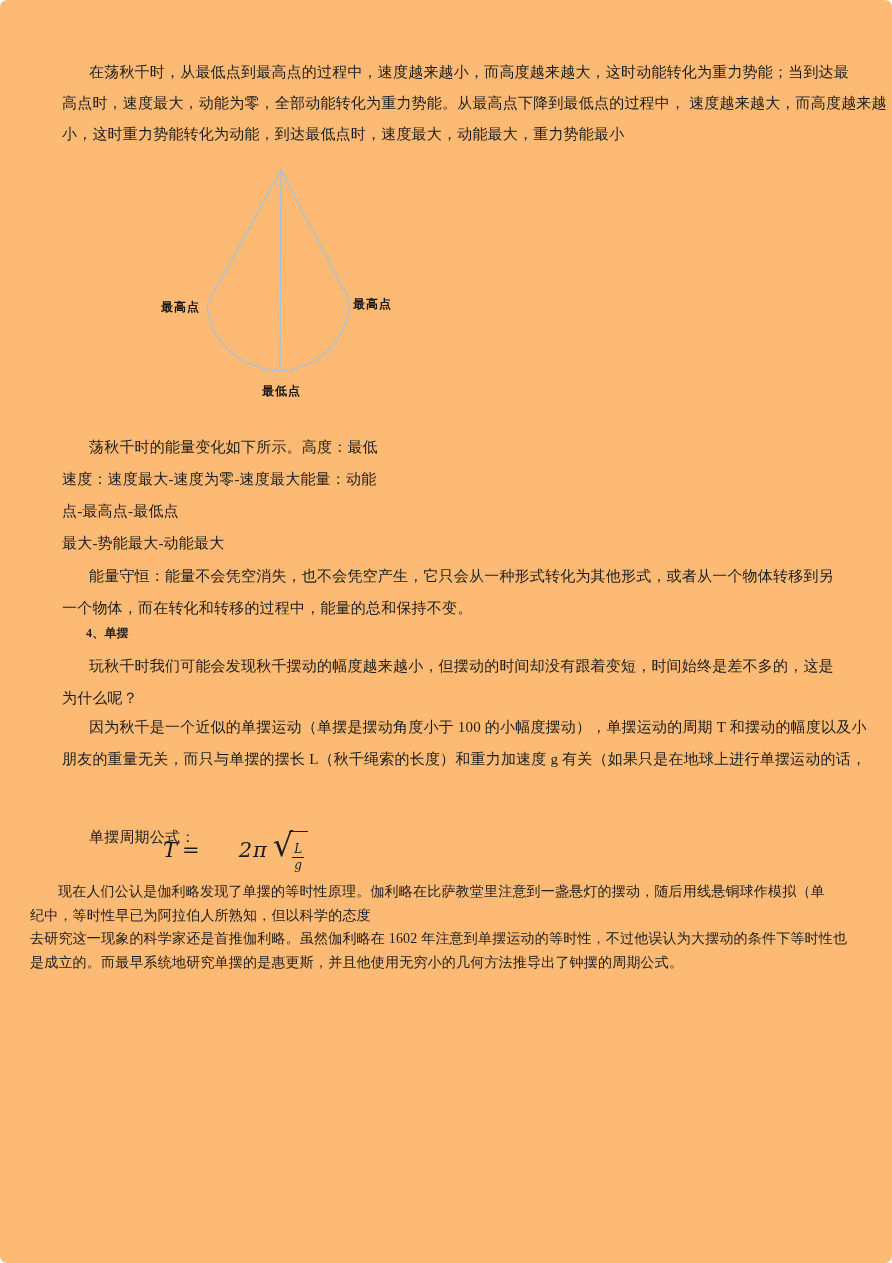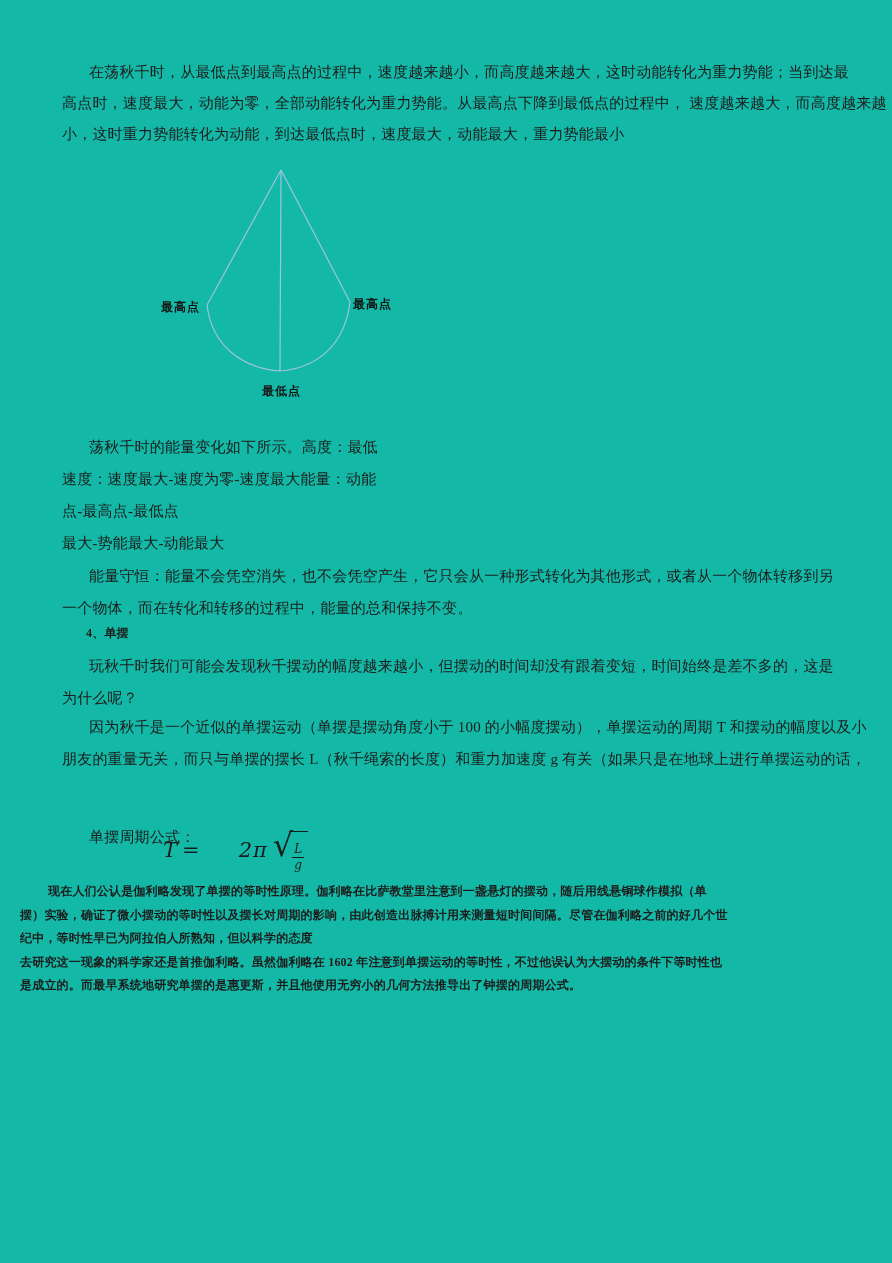--- a/index.html
+++ b/index.html
@@ -4,45 +4,46 @@
 <style>
   html, body {
     margin: 0;
     padding: 0;
     background: #ffffff;
   }
   #page {
     position: relative;
     width: 892px;
     height: 1263px;
-    background: #14b8a6;
+    background: #fdba74;
     overflow: hidden;
     font-family: "Liberation Serif", "DejaVu Serif", serif;
     color: #1c1c1c;
+    border-radius: 7px;
   }
   .block {
     position: absolute;
     left: 62px;
     width: 800px;
     font-size: 15px;
     line-height: 31px;
     letter-spacing: 0.2px;
   }
   .block .line { white-space: pre; }
   .indent { text-indent: 27px; }
   .wide .line { line-height: 32px; }
 
   #para-swing-energy   { top: 57px;  }
   #para-energy-change  { top: 431px; }
   #para-conservation   { top: 560px; }
   #heading-pendulum    { top: 618px; font-weight: bold; font-size: 12px; text-indent: 24px; line-height: 31px;}
   #para-why            { top: 650px; }
   #para-period-factors { top: 711px; }
   #formula-intro       { top: 800px; margin-top: 22px; }
-  #para-galileo        { top: 880px; left: 20px; width: 834px; font-size: 12px; font-weight: bold; }
+  #para-galileo        { top: 880px; left: 30px; width: 834px; font-size: 14px; }
   #para-galileo .line  { line-height: 23.5px; }
   #para-galileo .indent{ text-indent: 28px; }
 
   
   #diagram {
     position: absolute;
     left: 150px;
     top: 160px;
     width: 262px;
     height: 248px;
@@ -155,19 +156,18 @@
         <span class="frac">
           <span class="frac-num">L</span>
           <span class="frac-den">g</span>
         </span>
       </span>
     </span>
   </div>
 
   <div class="block" id="para-galileo">
     <div class="line indent">现在人们公认是伽利略发现了单摆的等时性原理。伽利略在比萨教堂里注意到一盏悬灯的摆动，随后用线悬铜球作模拟（单</div>
-    <div class="line">摆）实验，确证了微小摆动的等时性以及摆长对周期的影响，由此创造出脉搏计用来测量短时间间隔。尽管在伽利略之前的好几个世</div>
     <div class="line">纪中，等时性早已为阿拉伯人所熟知，但以科学的态度</div>
     <div class="line">去研究这一现象的科学家还是首推伽利略。虽然伽利略在 1602 年注意到单摆运动的等时性，不过他误认为大摆动的条件下等时性也</div>
     <div class="line">是成立的。而最早系统地研究单摆的是惠更斯，并且他使用无穷小的几何方法推导出了钟摆的周期公式。</div>
   </div>
 
 </div>
 
 </body></html>

